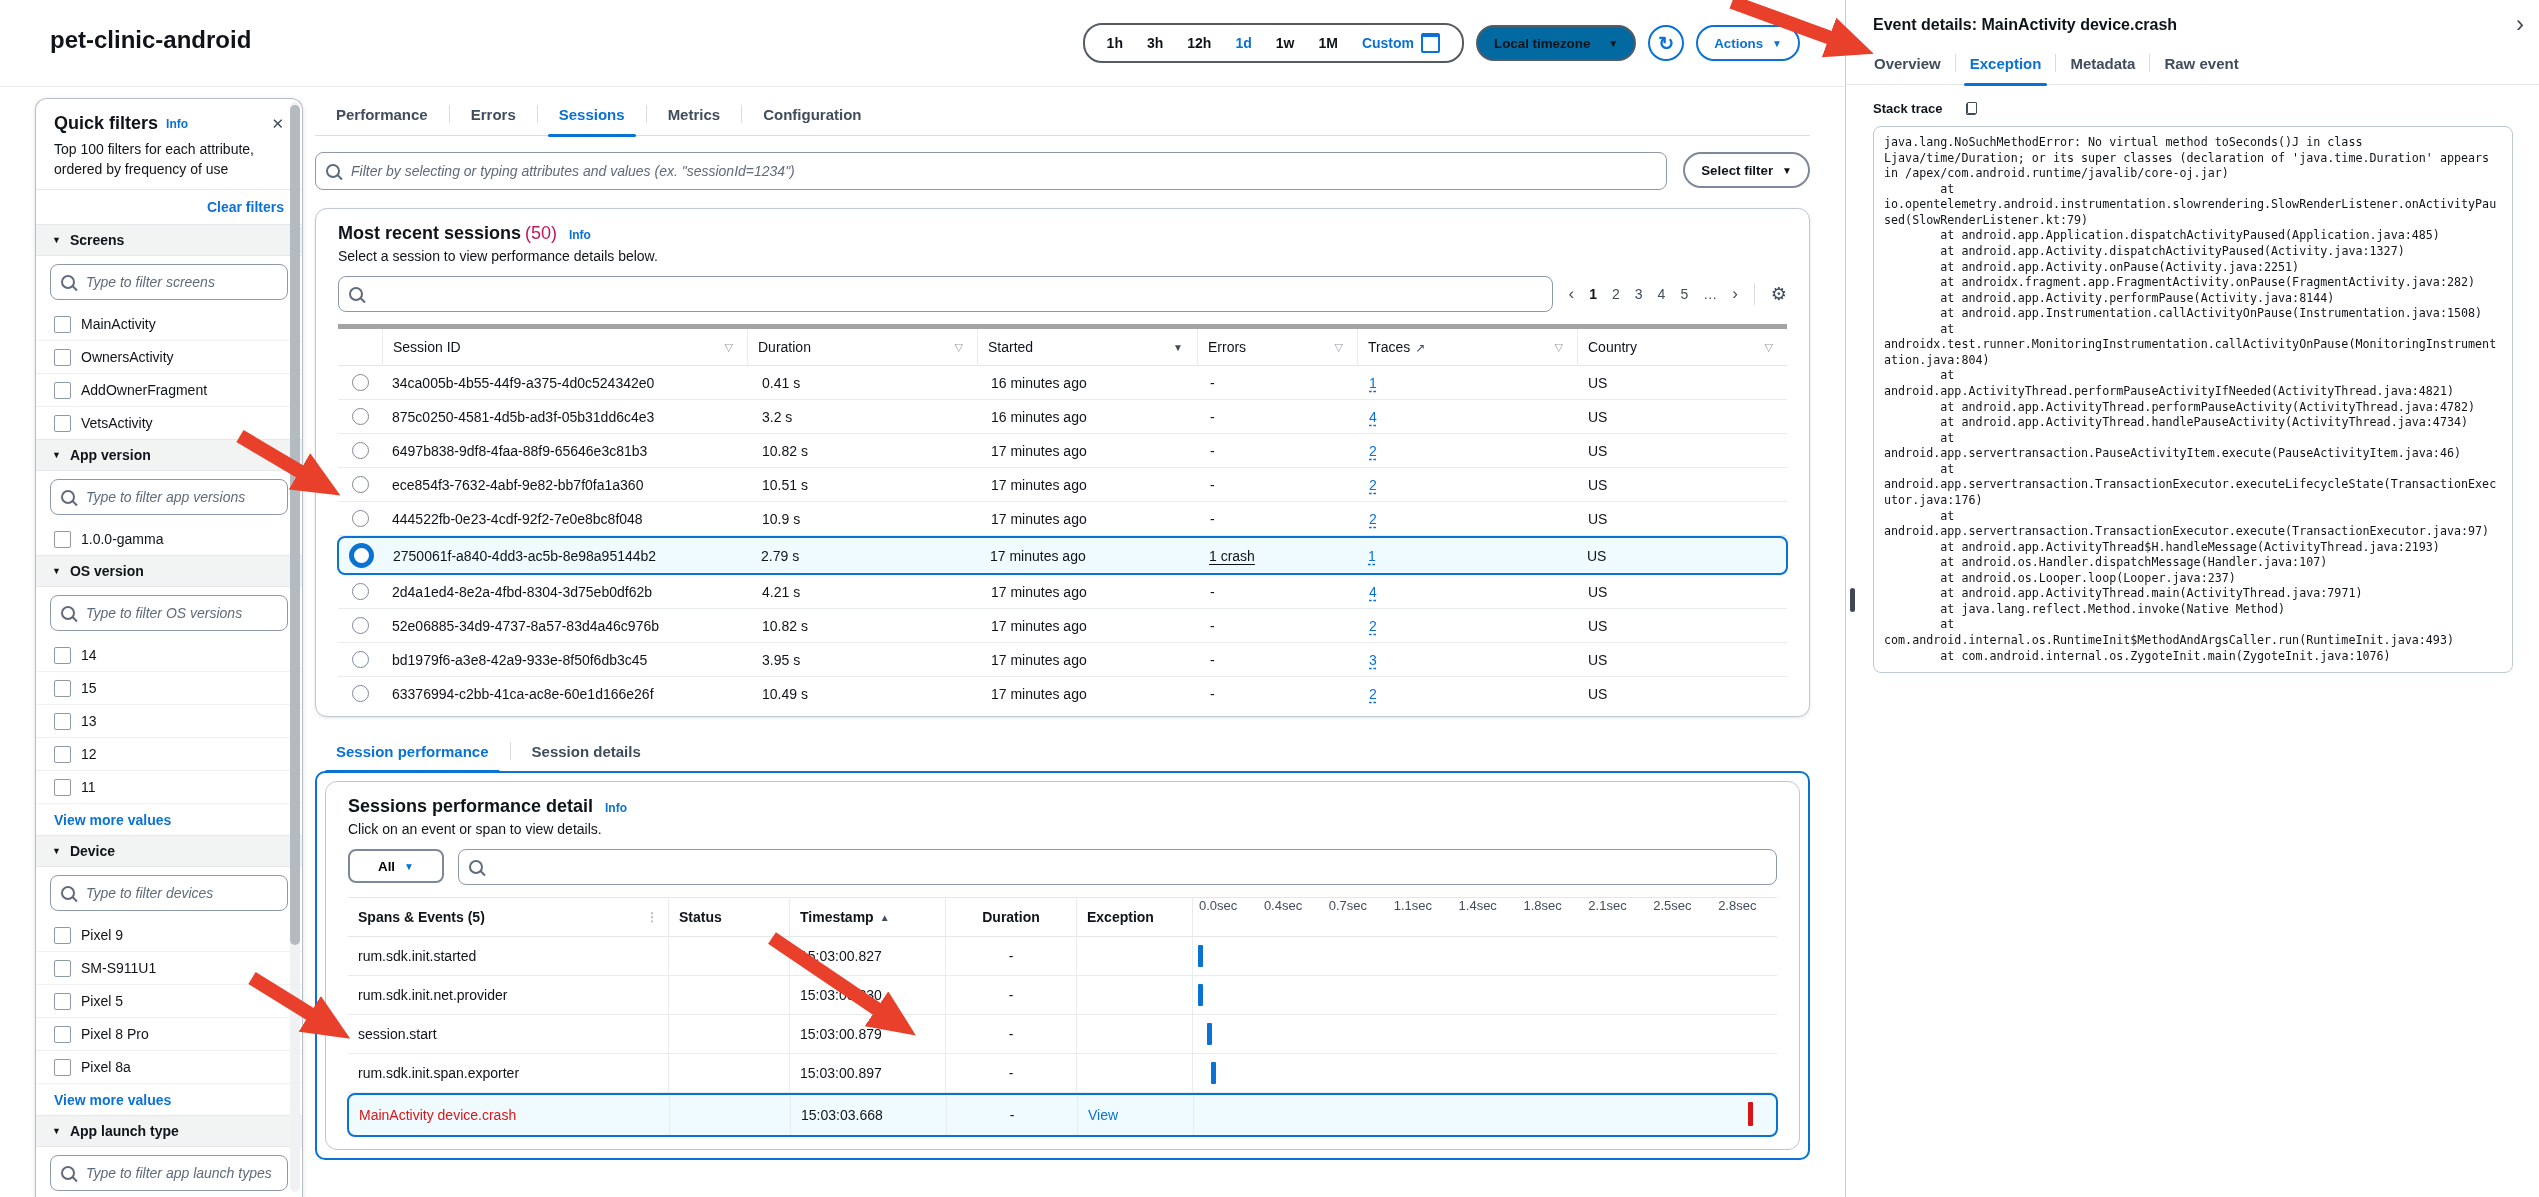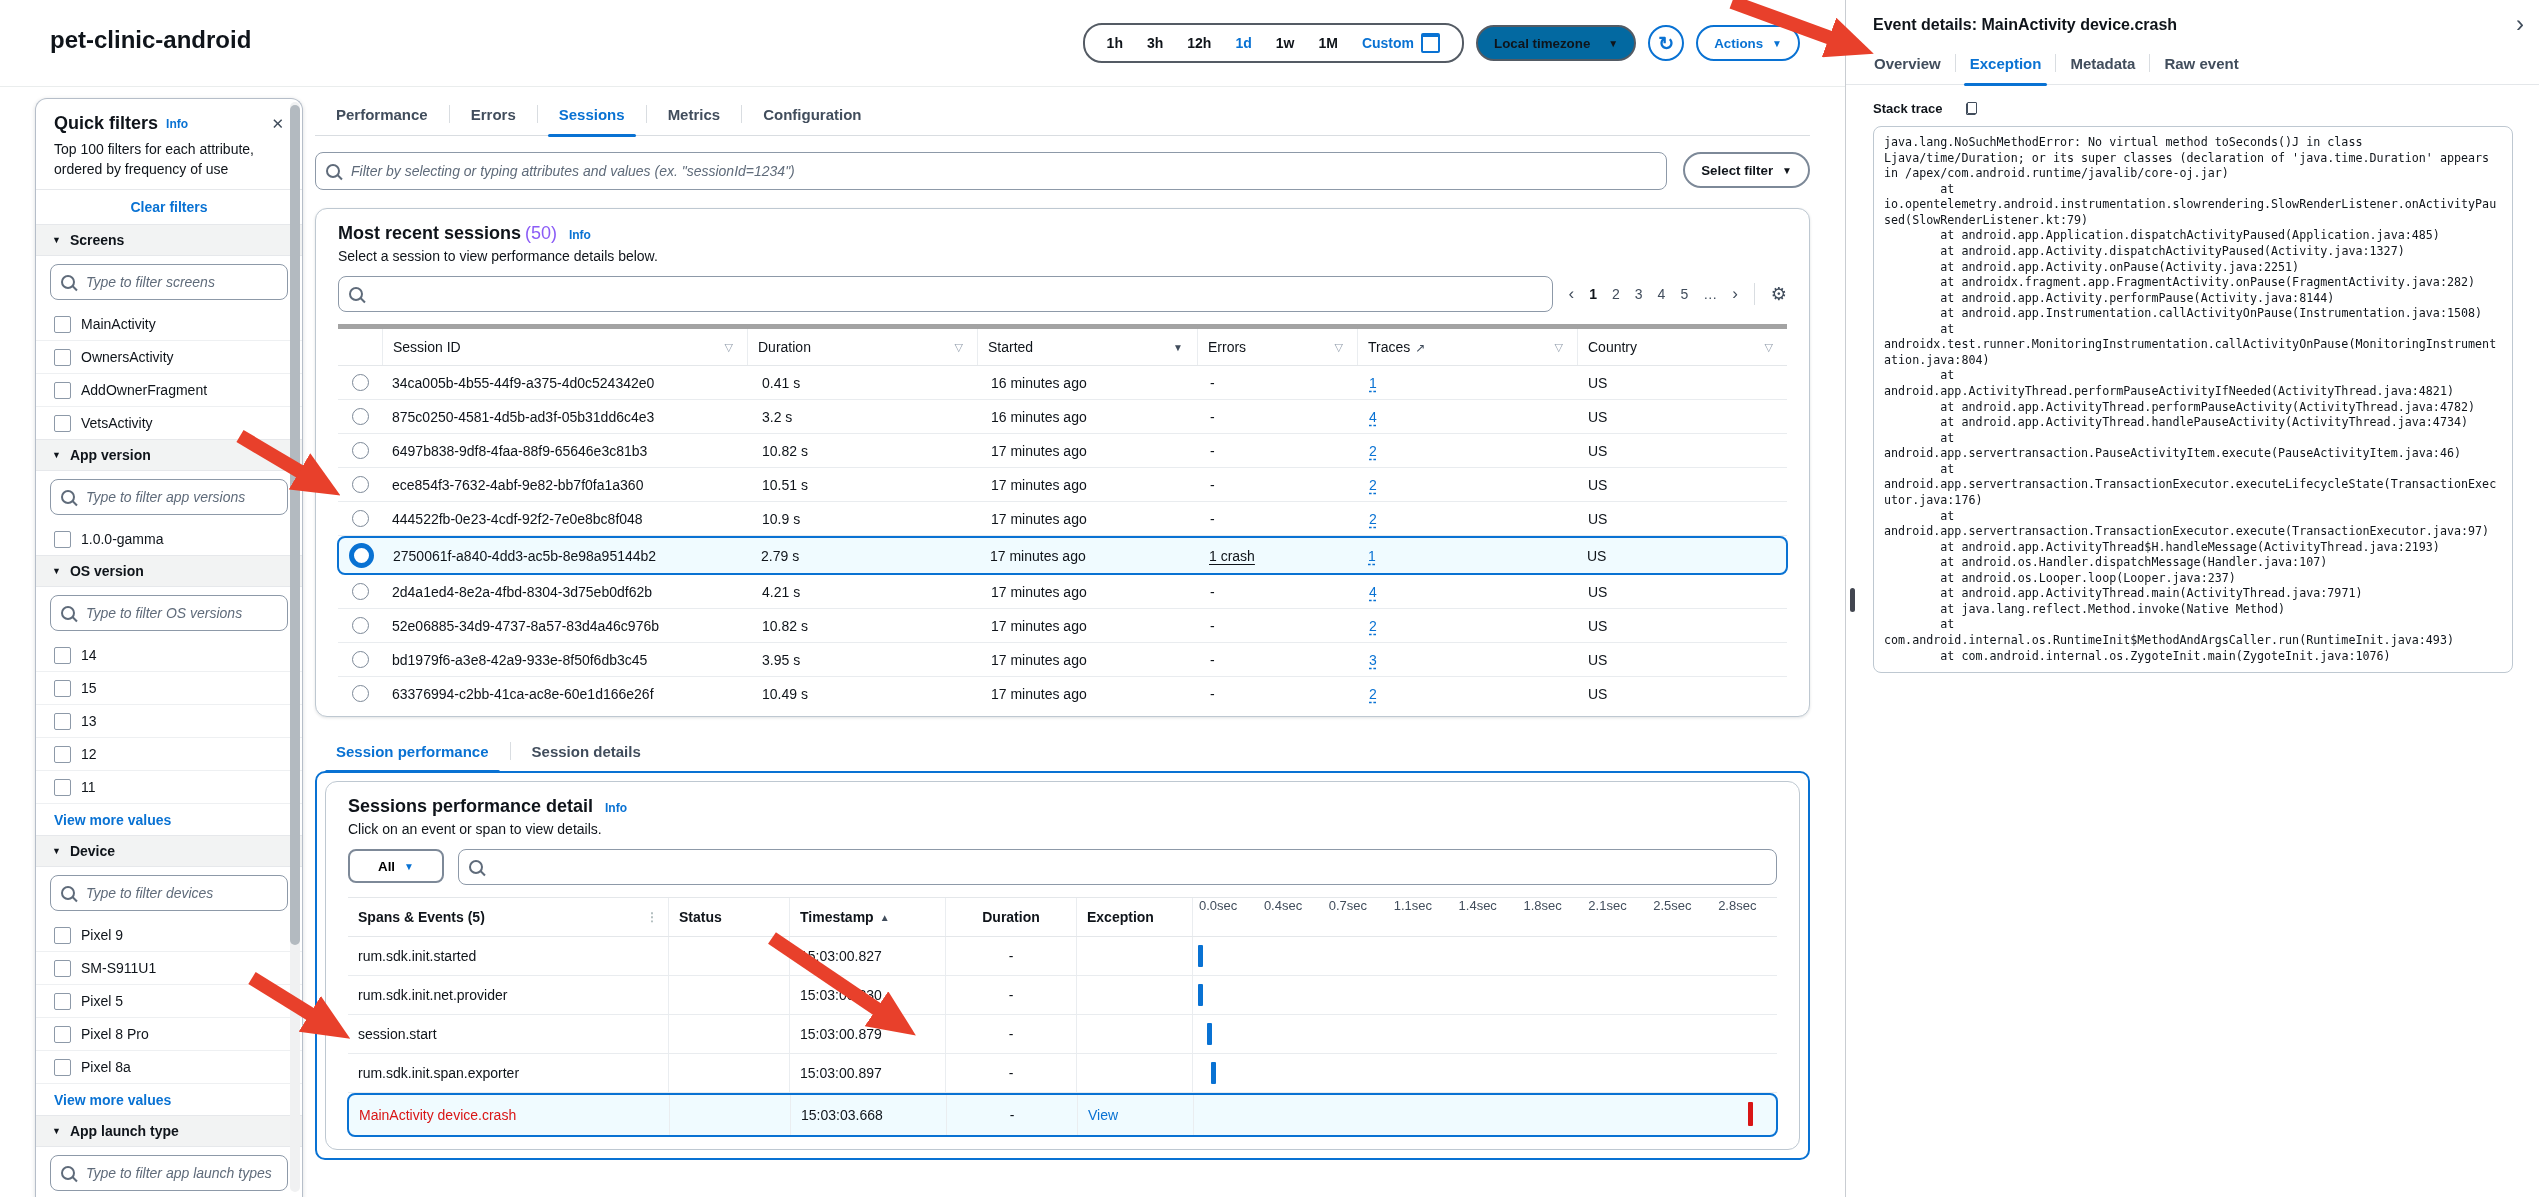--- a/index.html
+++ b/index.html
@@ -31,21 +31,21 @@
 
   
   .sidebar{position:relative;width:266px;min-width:266px;margin-top:11px;height:1100px;background:#fff;
            border:1px solid #b6bec9;border-bottom:none;border-radius:12px 12px 0 0;box-shadow:0 1px 4px rgba(0,28,36,.15);overflow:hidden}
   .sb-track{position:absolute;top:3px;right:2px;width:10px;height:1090px;background:#f0f1f2;border-radius:5px}
   .sb-thumb{position:absolute;top:6px;right:2px;width:10px;height:840px;background:#b3bac0;border-radius:5px}
   .sb-header{display:flex;align-items:center;padding:14px 18px 2px}
   .sb-title{font-size:18px;font-weight:bold}
   .sb-close{margin-left:auto;font-size:15px;color:#414d5c;cursor:pointer}
   .sb-desc{padding:4px 18px 10px;line-height:1.4;color:#0f141a;border-bottom:1px solid #e6e8eb}
-  .sb-clear{padding:9px 18px;text-align:center;border-bottom:1px solid #e6e8eb}
+  .sb-clear{padding:9px 18px;text-align:right;border-bottom:1px solid #e6e8eb}
   .sb-bar{background:#f2f3f3;height:30px;display:flex;align-items:center;gap:9px;padding:0 16px;
           font-weight:bold;border-bottom:1px solid #e6e8eb;border-top:1px solid #e6e8eb;margin-top:-1px;cursor:pointer}
   .sb-bar .caret{font-size:9px;color:#0f141a}
   .search-box{display:flex;align-items:center;gap:9px;border:1px solid #8d99a8;border-radius:8px;height:34px;padding:0 10px;background:#fff}
   .sb-search{margin:8px 14px}
   .search-box input{border:none;outline:none;flex:1;font-size:14px;font-family:"Liberation Sans",sans-serif;background:transparent;min-width:0}
   .search-box input::placeholder{color:#5f6b7a;font-style:italic}
   .mag{width:10px;height:10px;min-width:10px;border:2px solid #5f6b7a;border-radius:50%;position:relative;display:inline-block}
   .mag::after{content:'';position:absolute;width:7px;height:2px;background:#5f6b7a;transform:rotate(45deg);right:-5px;bottom:-2px}
   .sb-option{height:32px;display:flex;align-items:center;gap:10px;padding:0 18px;border-bottom:1px solid #eef0f2;cursor:pointer}
@@ -61,21 +61,21 @@
   .tab-sep{width:1px;height:18px;background:#d9dde1}
 
   .filter-row{display:flex;gap:16px;margin-top:16px}
   .filter-row .search-box{flex:1;height:36px}
   .select-filter-btn{height:36px;border:2px solid #7d8998;border-radius:18px;display:flex;align-items:center;gap:9px;
                      padding:0 16px;font-weight:bold;color:#0f141a;background:#fff;cursor:pointer}
 
   .card{border:1px solid #bec8d1;border-radius:12px;background:#fff;box-shadow:0 1px 3px rgba(0,28,36,.12)}
   .sessions-card{margin-top:18px;padding:14px 22px 6px}
   .card-title{font-size:18px;font-weight:bold}
-  .card-count{font-size:18px;color:#8b5cf6;font-weight:normal}
+  .card-count{font-size:18px;color:#be185d;font-weight:normal}
   .card-sub{margin-top:4px;color:#0f141a}
   .table-toolbar{display:flex;align-items:center;gap:16px;margin:12px 0}
   .table-toolbar .search-box{flex:1;height:34px}
   .pagination{display:flex;align-items:center;gap:15px;color:#414d5c;font-size:14px}
   .page-num{cursor:pointer}
   .page-num.current{font-weight:bold;color:#0f141a}
   .pg-chev{font-size:17px;color:#414d5c;cursor:pointer}
   .v-div{width:1px;height:22px;background:#d9dde1}
   .gear{font-size:18px;color:#414d5c;cursor:pointer}
 

